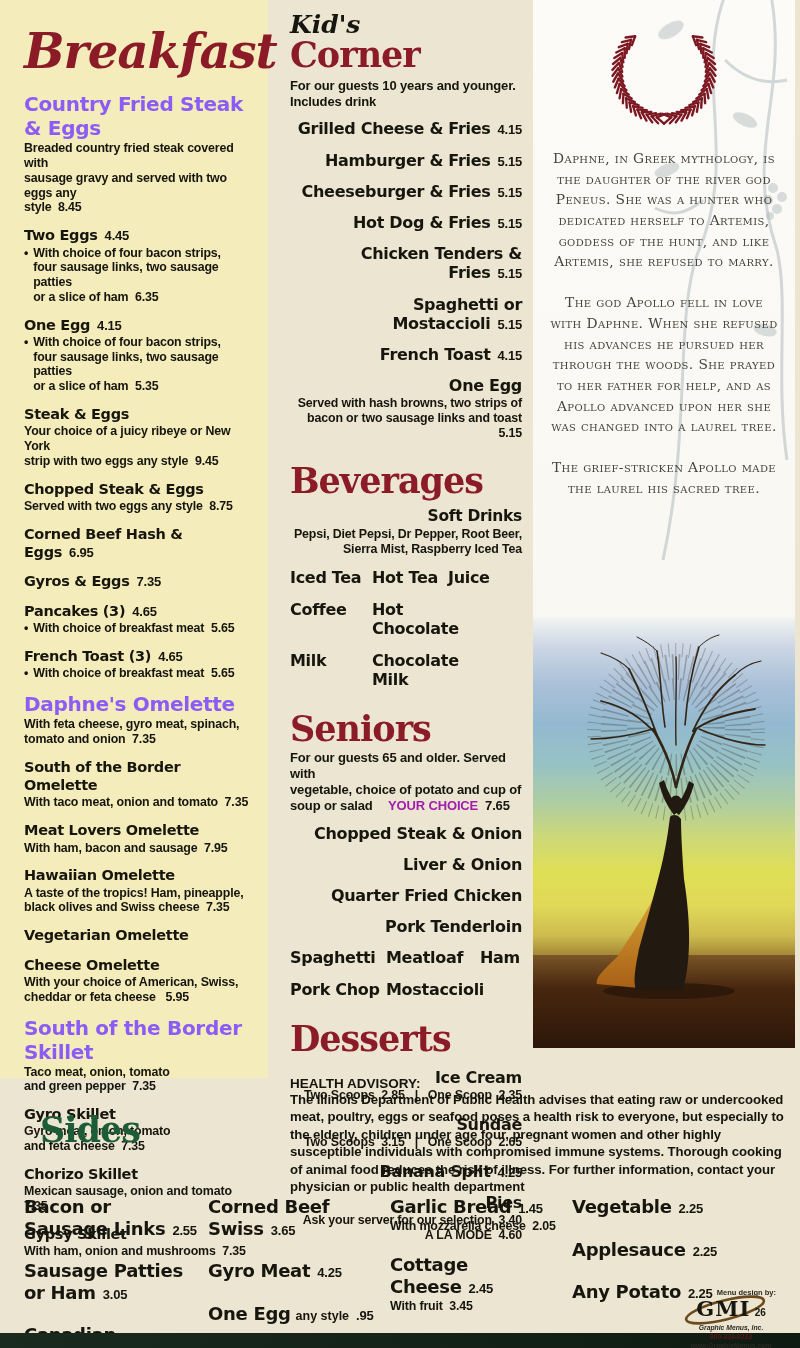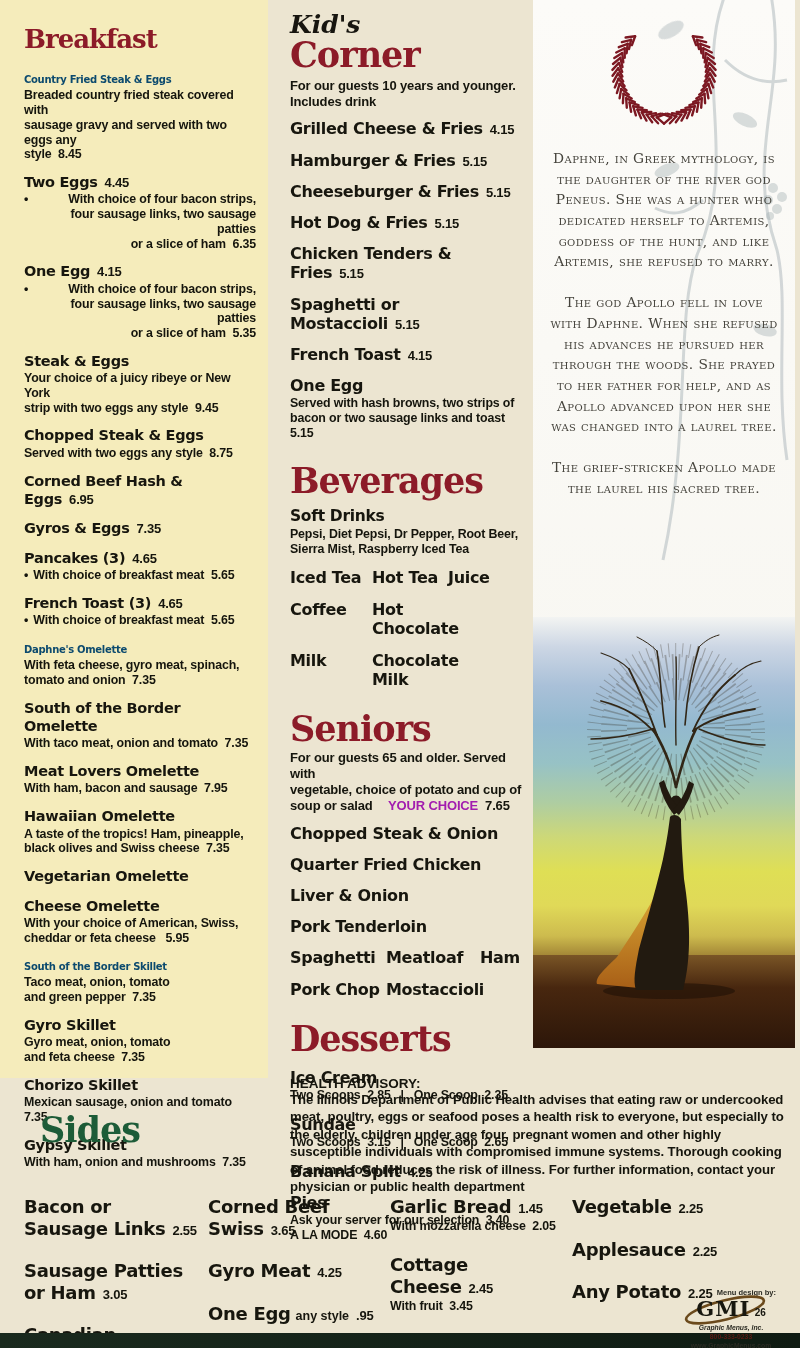--- a/index.html
+++ b/index.html
@@ -14,43 +14,43 @@
                  padding:12px 10px 0 22px; }
   .panel-right { position:absolute; left:533px; top:0; width:262px; height:1048px;
                  background:linear-gradient(#fcfbf8,#f6f5ef); }
   .corner-mark { position:absolute; left:0; top:0; width:36px; height:7px; background:#12120e; }
   .footer-bar  { position:absolute; left:0; bottom:0; width:800px; height:15px;
                  background:linear-gradient(90deg,#1a2a1e,#0f1b12); }
 
   
   .h-red   { font-family:"DejaVu Serif", serif; font-weight:700; color:#8c1b28; letter-spacing:-1px; }
   .h-green { font-family:"DejaVu Serif", serif; font-weight:700; color:#1d5c38; letter-spacing:-1px; }
-  .h-38 { font-size:26px; line-height:1.05; }
+  .h-38 { font-size:48px; line-height:1.05;font-style:italic; }
   .h-36 { font-size:35px; line-height:1.05; }
   .kids-top { font-family:"DejaVu Serif", serif; font-style:italic; font-weight:700;
               font-size:25px; color:#17150f; line-height:1.0; }
   .panel-left .h-38 { margin:10px 0 16px 0; }
 
   
   .mi { margin-bottom:11px; }
   .mi-name { font-family:"DejaVu Sans", sans-serif; font-weight:700; font-size:14.5px;
              color:#17160e; letter-spacing:-0.3px; line-height:1.2; white-space:pre-wrap; }
-  .mi-name.green { color:#0c4a6e; font-size:10px; }
+  .mi-name.green { color:#8b5cf6; font-size:20px; }
   .mi-note { font-family:"Liberation Sans", sans-serif; font-weight:700; font-size:12.5px; color:#17160e; margin-left:5px; }
   .mi-price { font-family:"Liberation Sans", sans-serif; font-weight:700; font-size:13px;
               color:#15150d; margin-left:7px; letter-spacing:-0.2px; }
   .mi-desc { font-family:"Liberation Sans", sans-serif; font-weight:700; font-size:12.4px;
              line-height:1.19; color:#15150d; letter-spacing:-0.15px; white-space:pre-wrap; margin-top:1px; }
   .mi-bullet { display:flex; font-family:"Liberation Sans", sans-serif; font-weight:700;
                font-size:12.4px; line-height:1.19; color:#15150d; letter-spacing:-0.15px; margin-top:1px; }
   .mi-bullet .dot { margin-right:5px; }
-  .mi-bullet .btx { white-space:pre-wrap;text-align:right; }
-
-  
-  .panel-mid .mi { margin-bottom:12px; }
+  .mi-bullet .btx { white-space:pre-wrap; }
+
+  
+  .panel-mid .mi { margin-bottom:12px;text-align:right; }
   .panel-mid .mi-name { font-size:16px; }
   .sec-intro { font-family:"Liberation Sans", sans-serif; font-weight:700; font-size:13px;
                line-height:1.22; color:#15150d; letter-spacing:-0.15px; white-space:pre-wrap; margin:4px 0 10px 0; }
   .sec-gap { margin-top:22px; }
   .your-choice { color:#a21caf;margin-left:12px; }
   .grid-row { display:flex; margin-bottom:13px; }
   .grid-row span { font-family:"DejaVu Sans", sans-serif; font-weight:700; font-size:16px;
                    color:#17160e; letter-spacing:-0.3px; }
   .bev-row span:nth-child(1) { width:82px; }
   .bev-row span:nth-child(2) { width:76px; }
@@ -271,24 +271,24 @@
     <div class="sec-gap">
       <div class="h-red h-36">Seniors</div>
       <div class="sec-intro" style="margin-top:2px"><span>For our guests 65 and older. Served with
 vegetable, choice of potato and cup of
 soup or salad </span><span class="your-choice">YOUR CHOICE</span><span>  7.65</span></div>
       <div id="seniors-items">
           <div class="mi">
             <div class="mi-head"><span class="mi-name">Chopped Steak &amp; Onion</span></div>
           </div>
           <div class="mi">
+            <div class="mi-head"><span class="mi-name">Liver &amp; Onion</span></div>
+          </div>
+          <div class="mi">
             <div class="mi-head"><span class="mi-name">Quarter Fried Chicken</span></div>
-          </div>
-          <div class="mi">
-            <div class="mi-head"><span class="mi-name">Liver &amp; Onion</span></div>
           </div>
           <div class="mi">
             <div class="mi-head"><span class="mi-name">Pork Tenderloin</span></div>
           </div>
         </div>
       <div id="seniors-rows">
           <div class="grid-row sen-row">
             <span>Spaghetti</span>
             <span>Meatloaf</span>
             <span>Ham</span>

